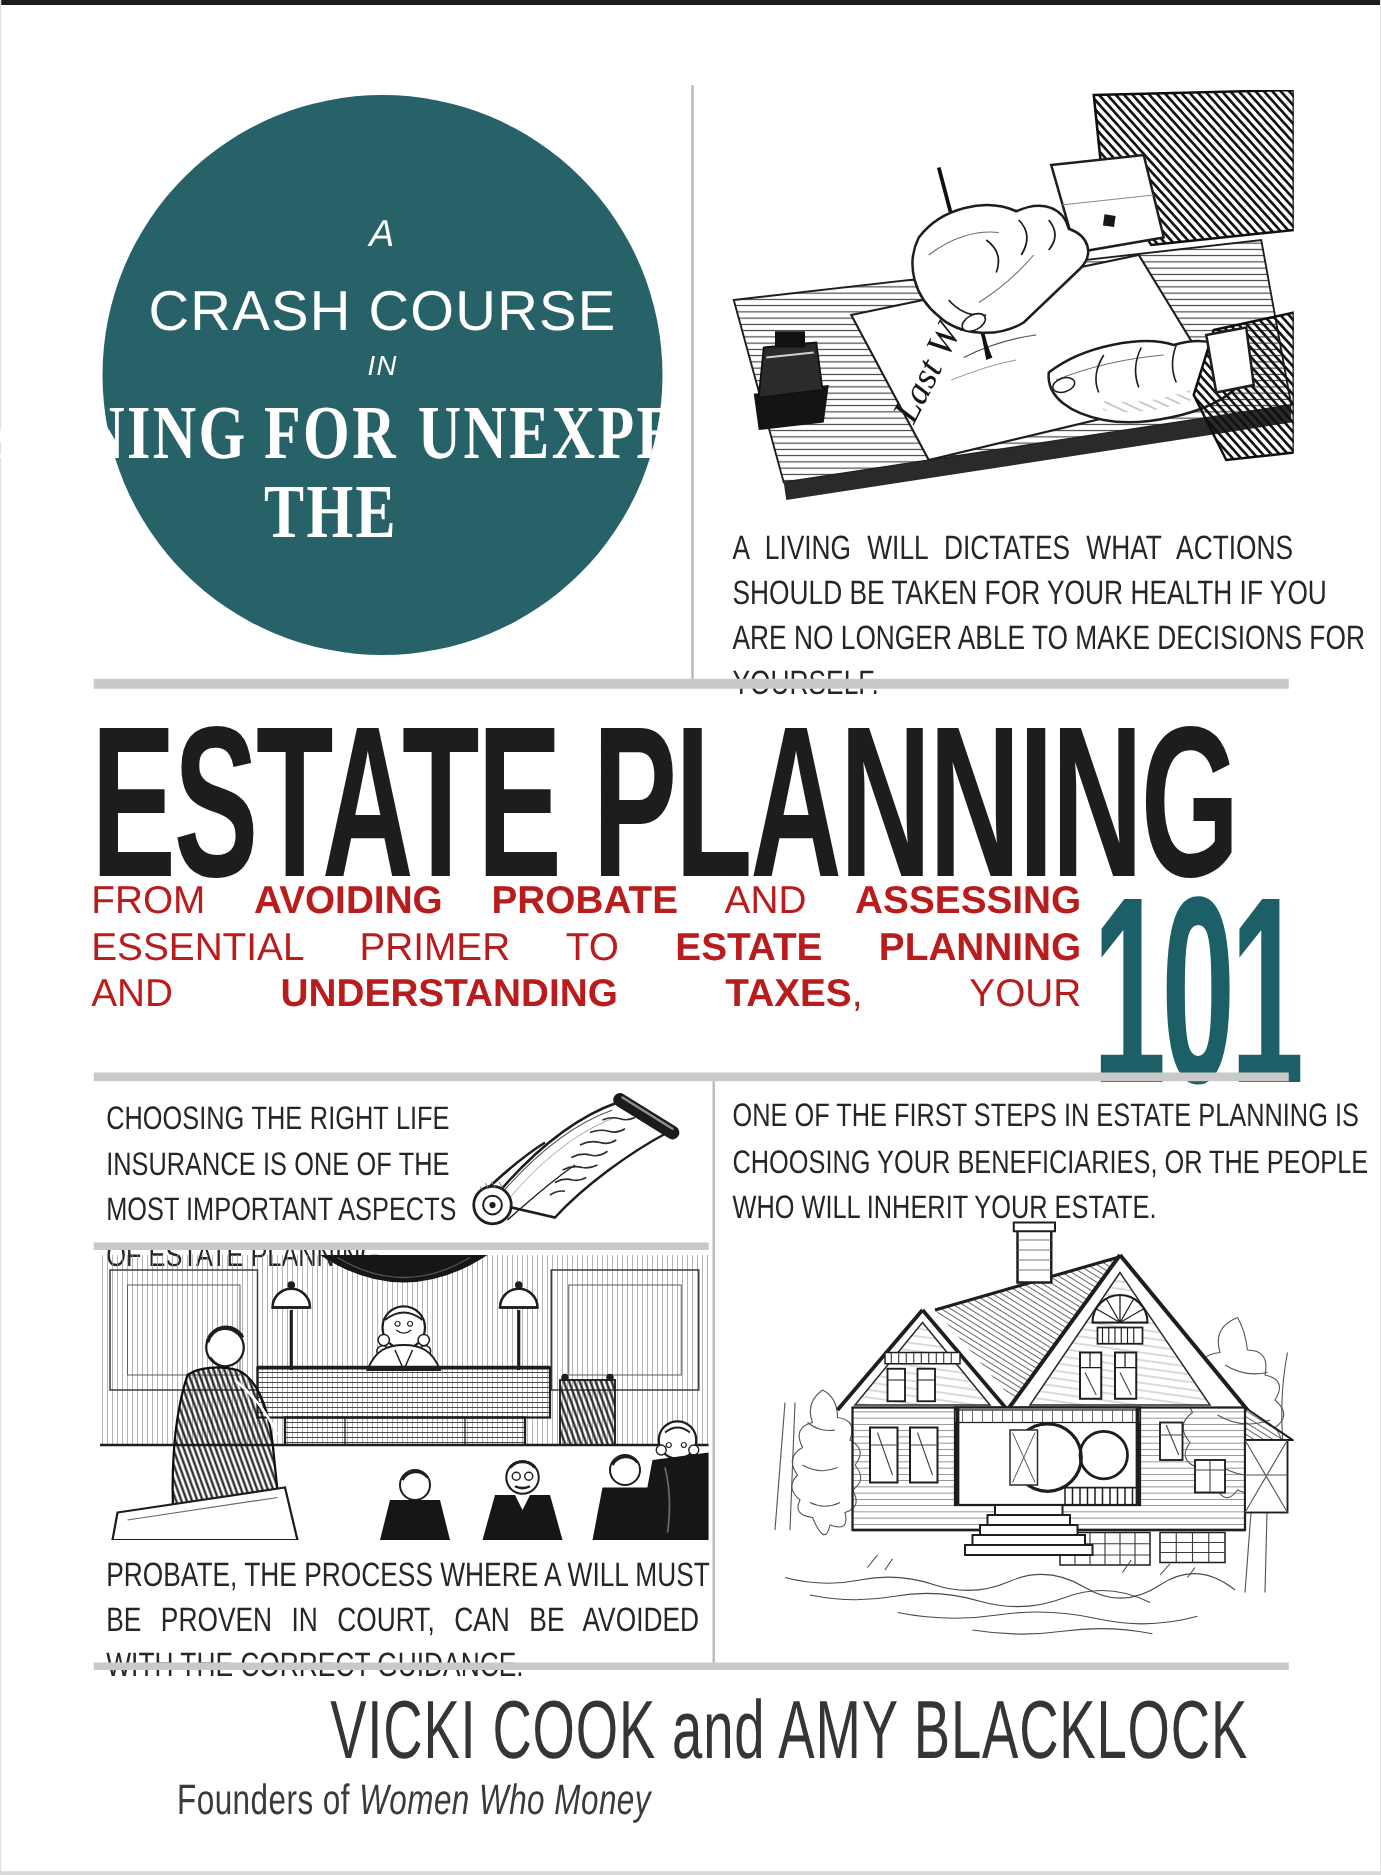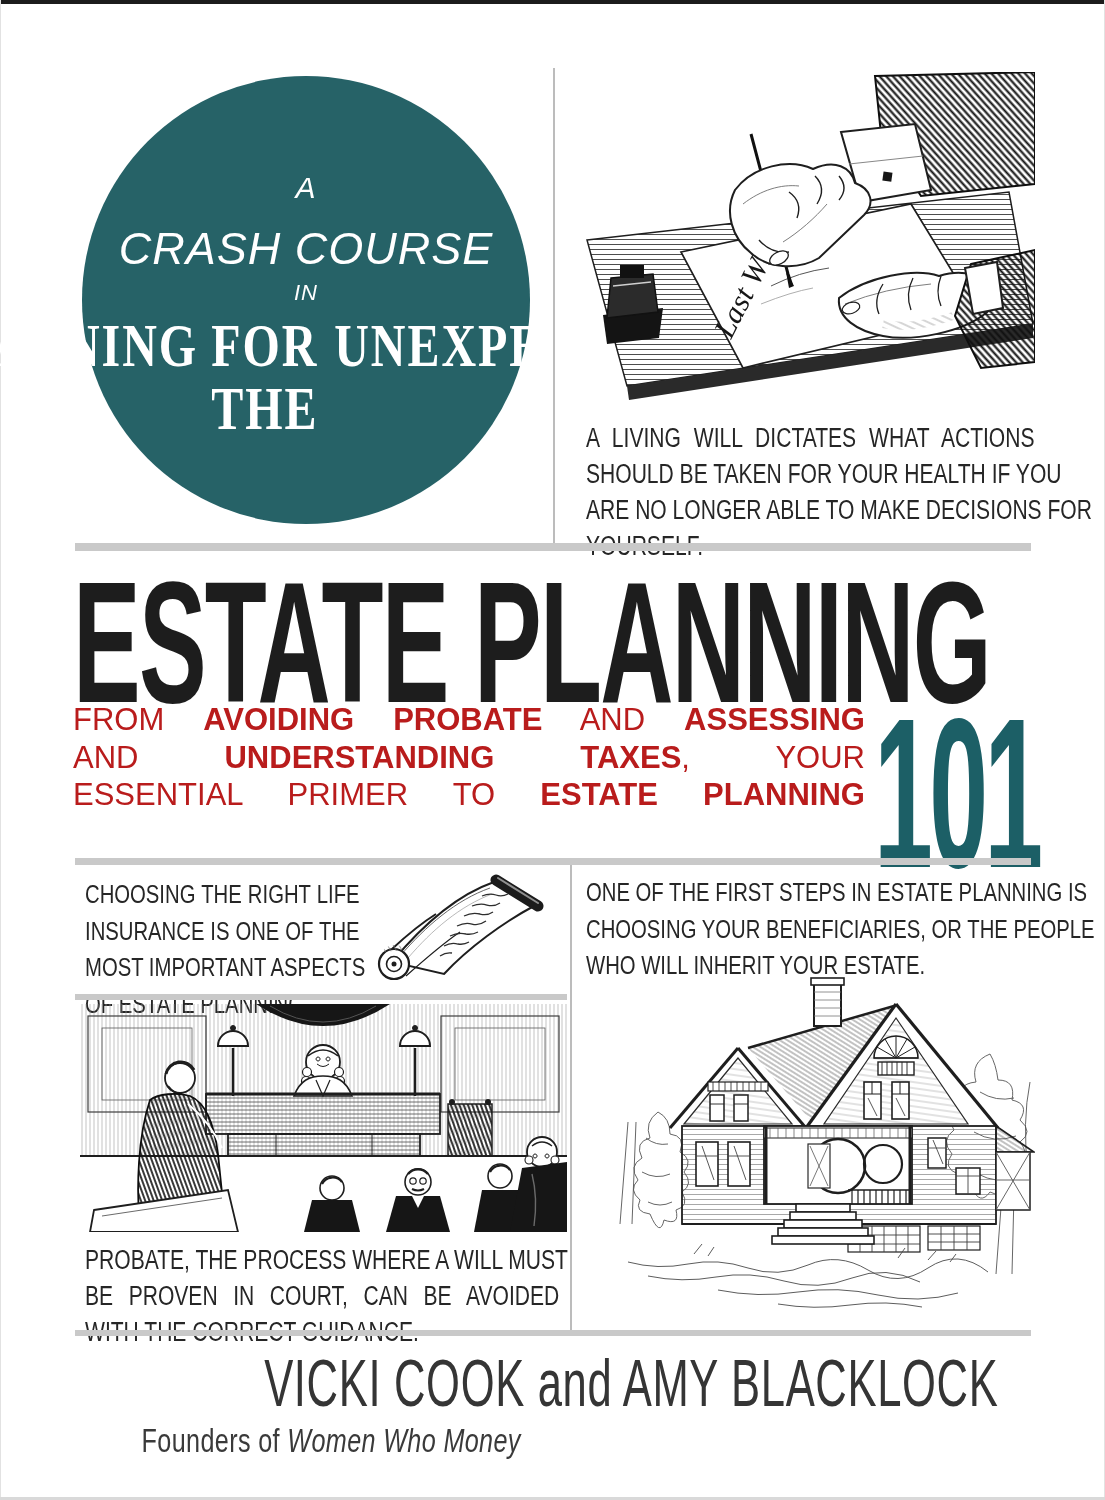--- a/index.html
+++ b/index.html
@@ -19,21 +19,21 @@
   .bar { background:#c9c9c9; }
   .vdiv { background:#bcbcbc; }
 
   
   .badge {
     left:82px; top:76px; width:448px; height:448px; border-radius:50%;
     display:flex; flex-direction:column; align-items:center; justify-content:center;
     text-align:center; color:#ffffff;
   }
   .badge .b-a      { font-style:italic; font-size:30px; line-height:34px; letter-spacing:1px; }
-  .badge .b-crash  { font-style:italic; font-size:45px; line-height:52px; letter-spacing:1px; margin-top:18px; }
+  .badge .b-crash  { font-size:45px; line-height:52px; letter-spacing:1px; margin-top:18px; }
   .badge .b-in     { font-style:italic; font-size:22px; line-height:36px; letter-spacing:1px; }
   .badge .deco {
     font-family:"Liberation Serif", serif; font-weight:700; font-size:50px; line-height:52px;
     letter-spacing:2px; display:block; transform:scale(0.96,1.22); transform-origin:center center;
   }
   .badge .deco-wrap { margin-top:14px; display:flex; flex-direction:row; gap:6px; }
 
   
   .cap { transform:scaleX(0.78); transform-origin:left top; color:#262626; }
   .cap .cl { text-align:justify; text-align-last:justify; white-space:nowrap; }
@@ -161,22 +161,22 @@
   <div class="cl">ARE NO LONGER ABLE TO MAKE DECISIONS FOR</div>
   <div class="cl last">YOURSELF.</div>
 </div>
 
 <div class="abs bar" style="left:75px; top:543px; width:956px; height:8px;"></div>
 
 <div class="abs title">ESTATE PLANNING</div>
 
 <div class="abs subtitle">
   <div class="sl"><span>FROM</span> <b>AVOIDING PROBATE</b> <span>AND</span> <b>ASSESSING</b></div>
+  <div class="sl"><span>ESSENTIAL PRIMER TO</span> <b>ESTATE PLANNING</b></div>
   <div class="sl"><span>AND</span> <b>UNDERSTANDING TAXES</b><span>, YOUR</span></div>
-  <div class="sl"><span>ESSENTIAL PRIMER TO</span> <b>ESTATE PLANNING</b></div>
 </div>
 
 <div class="abs num101" style="color:#1c5f66">101</div>
 
 <div class="abs bar" style="left:75px; top:858px; width:956px; height:7px;"></div>
 
 <div class="abs vdiv" style="left:570px; top:865px; width:2px; height:466px;"></div>
 
 <div class="abs cap cap-md" style="left:85px; top:876px; width:352px;">
   <div class="cl">CHOOSING THE RIGHT LIFE</div>

